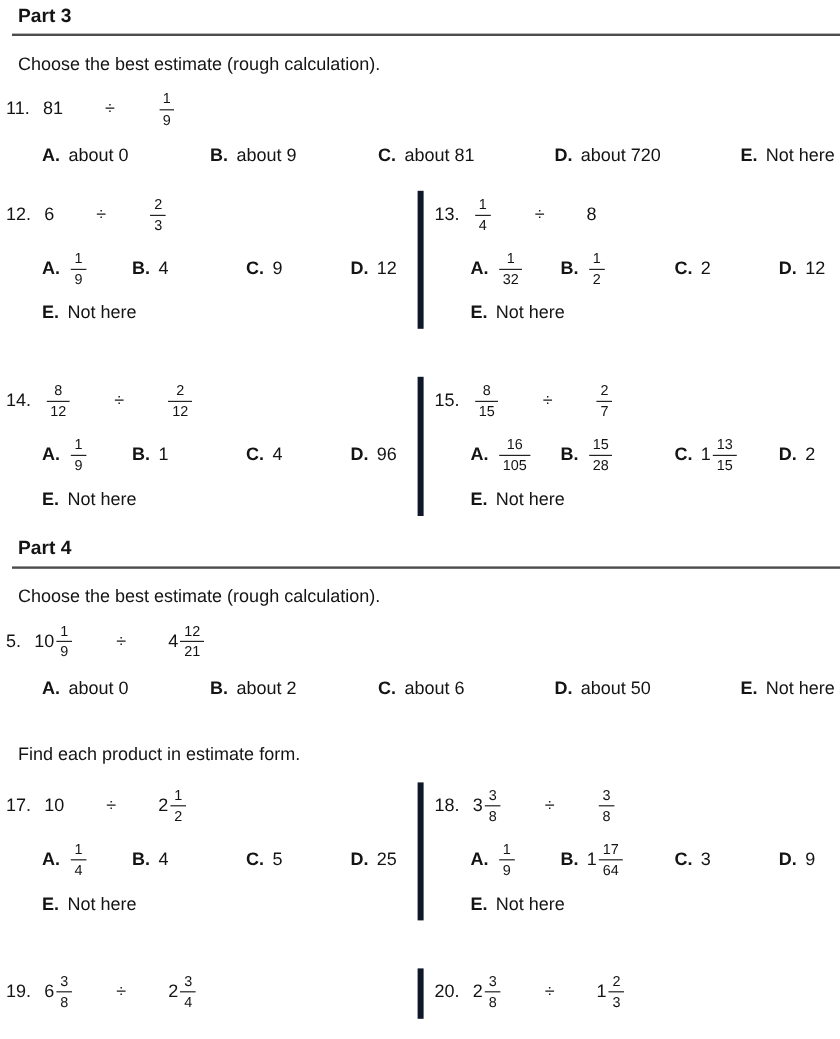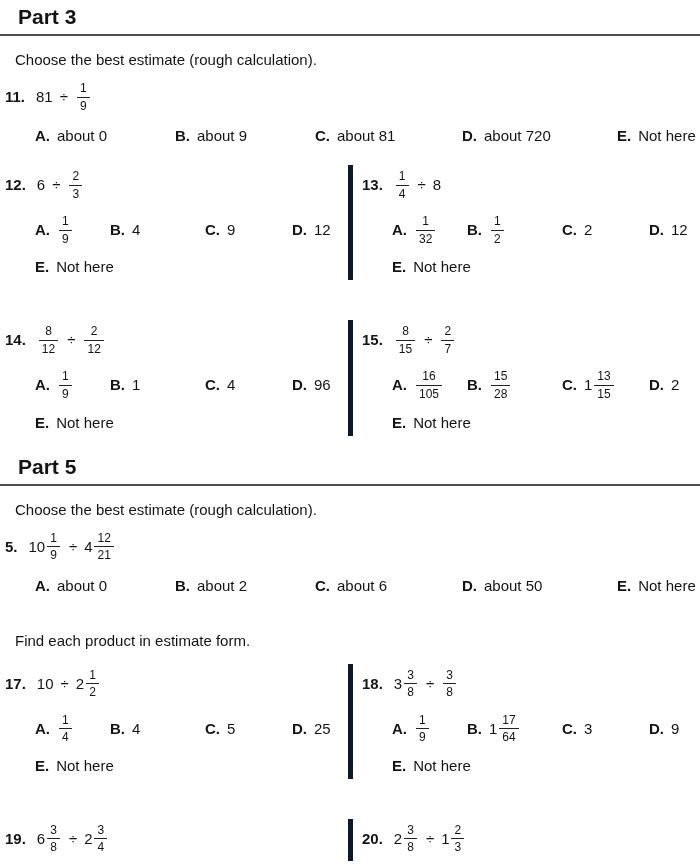--- a/index.html
+++ b/index.html
@@ -4,31 +4,32 @@
 <style>
   * { box-sizing: border-box; }
   html, body { margin:0; padding:0; }
   body {
     width:700px; height:866px; overflow:hidden;
     background:#fff; color:#141414;
     font-family:"Liberation Sans", sans-serif;
     font-size:15px; line-height:1.2;
   }
   .part-hd {
-    font-weight:bold; font-size:21px;
-    padding:4px 0 5px 18px;
+    font-weight:bold; font-size:16px;
+    padding:4px 0 5px 5px;
     border-bottom:2px solid #4d4d4d;
+    margin-left:10px;
   }
   .part-hd.second { margin-top:14px; }
   .instr { margin:15px 0 0 15px; }
   .instr.work { margin-top:31px; }
   .prob { padding-left:5px; margin-top:10px; }
   .pline { display:flex; align-items:center; min-height:36px; }
-  .qn { margin-right:11px; font-weight:bold; }
-  .expr { display:inline-flex; align-items:center; }
+  .qn { margin-right:11px; font-weight:normal; }
+  .expr { display:inline-flex; align-items:center;gap:28px; }
   .od { display:inline-flex; align-items:center; }
   .wh { }
   .fr { display:inline-block; text-align:center; font-size:12px; line-height:1.05; margin:0 2px; }
   .nu { display:block; padding:0 3px 2px; border-bottom:1px solid #222; }
   .de { display:block; padding:2px 3px 0; }
   .op { margin:0 7px; }
   .opts { display:flex; align-items:center; min-height:30px; }
   .opts.wide { margin:6px 0 0 30px; }
   .opts.colrow { margin:12px 0 0 30px; }
   .opt { display:inline-flex; align-items:center; }
@@ -332,21 +333,21 @@
             </span>
         </div>
         <div class="erow">
             <b class="lt">E.</b>
             <span class="wh">Not here</span>
           </div>
       </div>
     </div>
   </div>
 
-  <div class="part-hd second">Part 5</div>
+  <div class="part-hd second">Part 4</div>
 
   <p class="instr">Choose the best estimate (rough calculation).</p>
 
   <div class="prob">
     <div class="pline">
       <b class="qn">5.</b>
       <span class="expr">
         <span class="od">
             <span class="wh">10</span>
             <span class="fr">

